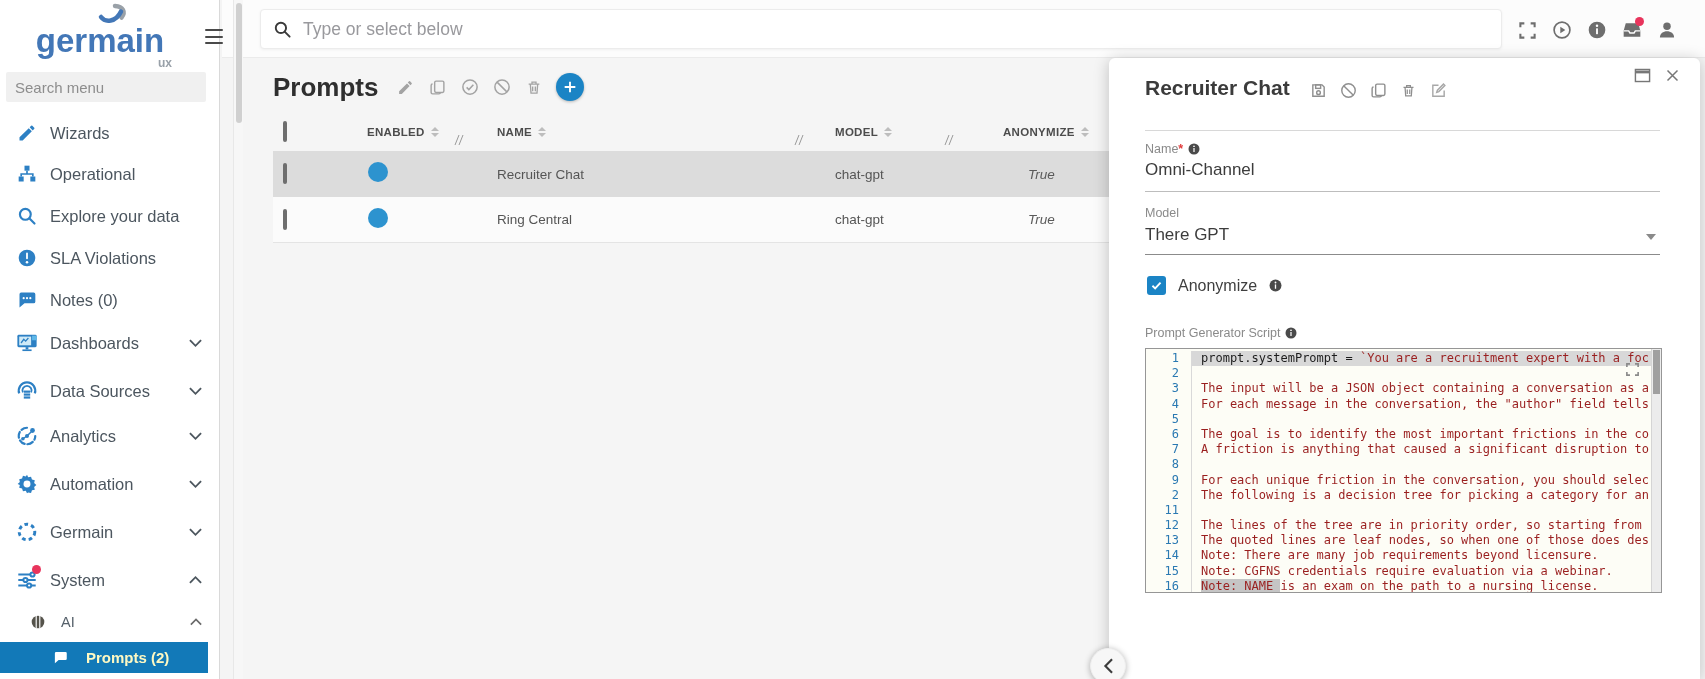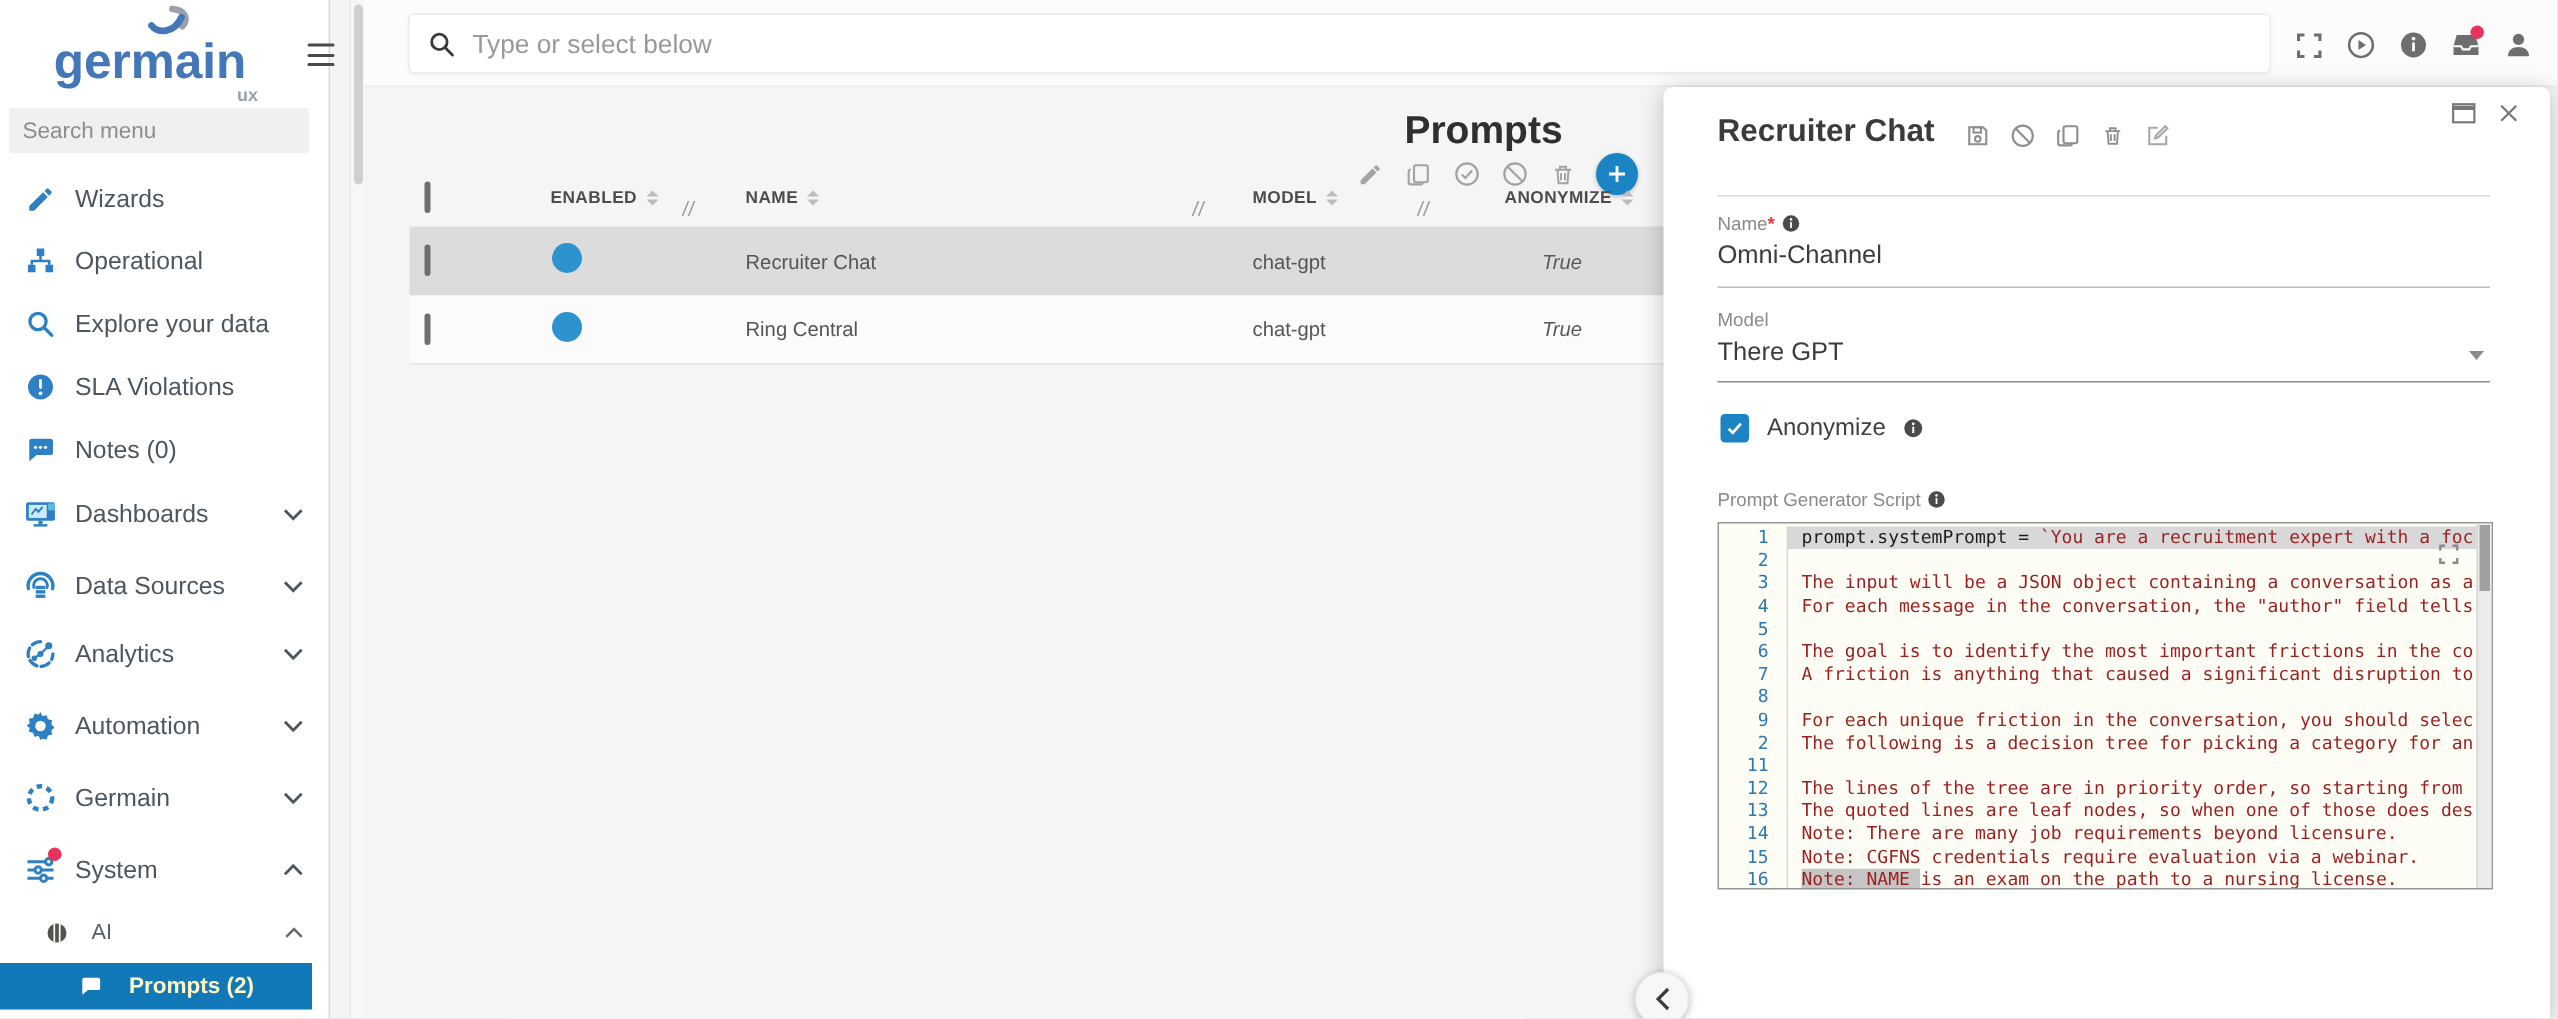--- a/index.html
+++ b/index.html
@@ -36,34 +36,34 @@
 
   
   #hamburger{position:absolute;left:205px;top:29px;width:18px;height:15px;z-index:5;cursor:pointer;
              display:flex;flex-direction:column;justify-content:space-between;}
   #hamburger span{display:block;height:2px;background:#4a4a4a;border-radius:1px;}
   #v-scrollbar{position:absolute;left:233px;top:0;width:10px;height:679px;background:#f7f7f7;
                border-left:1px solid #e8e8e8;z-index:4;}
   #v-scrollbar .thumb{position:absolute;left:2px;top:3px;width:6px;height:120px;background:#d0d0d0;border-radius:3px;}
 
   
-  #topbar{position:absolute;left:234px;right:0;top:0;height:58px;background:#fcfcfc;
+  #topbar{position:absolute;left:222px;right:0;top:0;height:58px;background:#fcfcfc;
           border-bottom:1px solid #ebebeb;z-index:2;}
   .top-search{position:absolute;left:38px;top:9px;width:1242px;height:40px;background:#fff;
               border:1px solid #ececec;border-radius:4px;box-shadow:0 1px 3px rgba(0,0,0,.05);
               display:flex;align-items:center;padding:0 12px;}
   .top-search input{flex:1;border:none;outline:none;font-size:17.5px;font-family:inherit;color:#444;background:transparent;margin-left:9px;}
   .top-search input::placeholder{color:#99999d;}
   .top-icons{position:absolute;left:1295px;top:20px;display:flex;gap:15px;align-items:center;}
   .top-icons .tico{position:relative;width:20px;height:20px;display:flex;align-items:center;justify-content:center;cursor:pointer;}
   .inbox-dot{right:-2px;top:-3px;}
 
   
   #content{position:absolute;left:230px;top:58px;right:0;bottom:0;background:#f5f5f5;padding-left:43px;}
-  .title-row{margin-top:13px;display:flex;align-items:center;height:32px;flex-direction:column;}
+  .title-row{margin-top:13px;display:flex;align-items:center;height:32px;}
   .page-title{font-size:26px;font-weight:600;color:#2f2f2f;}
   .title-tools{display:flex;align-items:center;gap:13px;margin-left:18px;}
   .title-tools .tool{width:19px;height:19px;display:flex;align-items:center;justify-content:center;cursor:pointer;}
   .add-btn{width:28px;height:28px;border-radius:50%;background:var(--accent);display:flex;align-items:center;
            justify-content:center;cursor:pointer;box-shadow:0 1px 3px rgba(0,0,0,.25);}
   .add-btn svg{display:block;}
 
   
   .tbl{margin-top:10px;width:920px;}
   .t-row{display:flex;align-items:center;}

